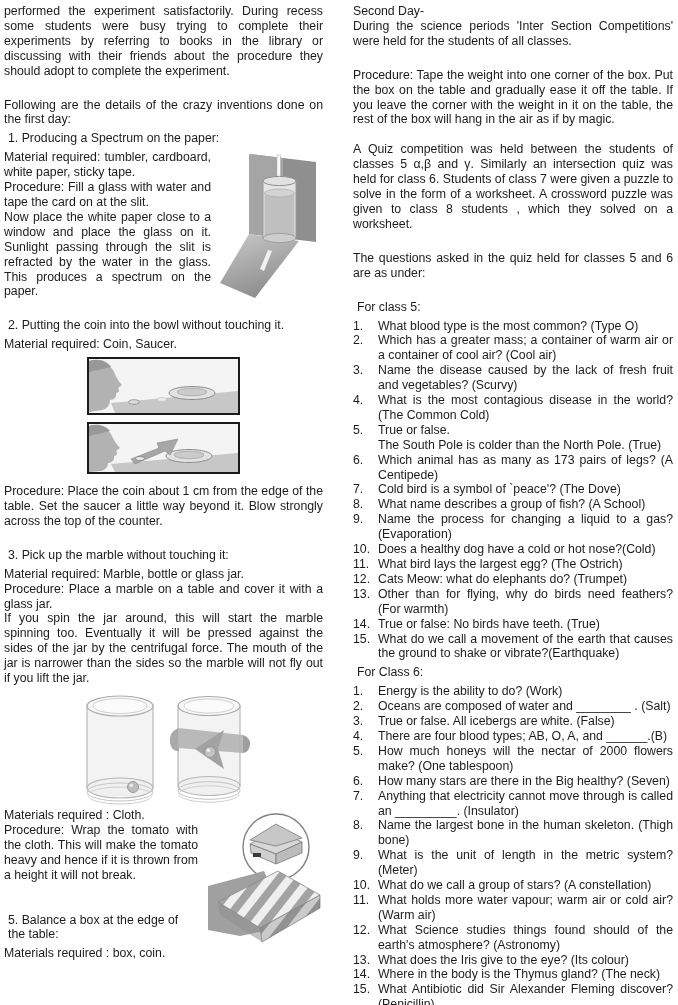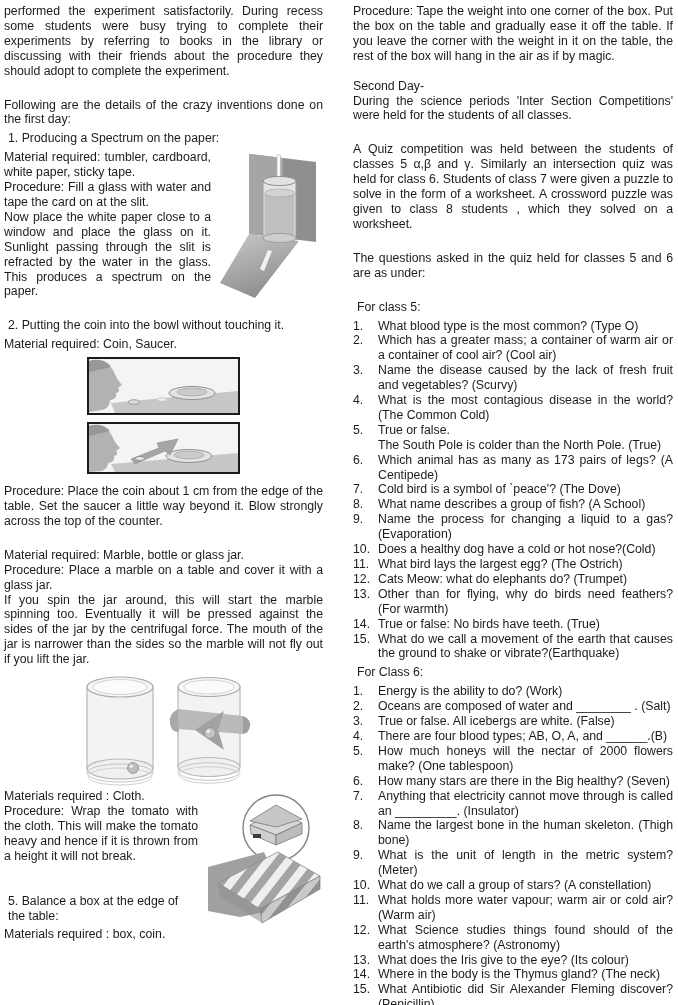--- a/index.html
+++ b/index.html
@@ -86,20 +86,21 @@
           <ellipse cx="102" cy="34" rx="23" ry="6.5" fill="#e2e2e2" stroke="#8e8e8e" stroke-width="1"></ellipse>
           <ellipse cx="102" cy="33" rx="15" ry="3.8" fill="#cbcbcb" stroke="#9e9e9e" stroke-width="0.7"></ellipse>
           <polygon points="44,37 72,26 70,21 91,17 83,33 78,29 48,42" fill="#a6a6a6" stroke="#8a8a8a" stroke-width="0.6"></polygon>
           <ellipse cx="53" cy="36.5" rx="4.5" ry="2" fill="#e8e8e8" stroke="#787878" stroke-width="0.7"></ellipse>
         </svg>
       </div>
       <div class="para mb-lg">Procedure: Place the coin about 1 cm from the edge of the table. Set the saucer a little way beyond it. Blow strongly across the top of the counter.</div>
     </div>
 
     <div>
+      <div class="heading">3. Pick up the marble without touching it:</div>
       <div class="para pre">Material required: Marble, bottle or glass  jar.
 Procedure: Place a marble on a table and cover it with a glass jar.
 If you spin the jar around, this will start the marble spinning too. Eventually it will be pressed against the sides of the jar by the centrifugal force. The mouth of the jar is narrower than the sides so the marble will not fly out if you lift the jar.</div>
       <div class="fig-jars">
         <svg width="178" height="113" viewBox="0 0 178 113">
 
           <rect x="12" y="14" width="66" height="82" fill="#f3f3f3" stroke="#b8b8b8" stroke-width="1.2"></rect>
           <ellipse cx="45" cy="96" rx="33" ry="10" fill="#f0f0f0" stroke="#b8b8b8" stroke-width="1.2"></ellipse>
           <ellipse cx="45" cy="100" rx="33" ry="9" fill="none" stroke="#c4c4c4" stroke-width="1"></ellipse>
           <ellipse cx="45" cy="103.5" rx="32" ry="8.5" fill="none" stroke="#cfcfcf" stroke-width="1"></ellipse>
@@ -154,24 +155,24 @@
 
     <div>
       <div class="heading">5.  Balance a box at the edge of the table:</div>
       <div class="para">Materials required : box, coin.</div>
     </div>
 
   </div>
 
   <div class="col-right">
 
-    <div class="para mb">Procedure: Tape the weight into one corner of the box. Put the box on the table and gradually ease it off the table. If you leave the corner with the weight in it on the table, the rest of the box will hang in the air as if by magic.</div>
-
     <div class="para pre mb-lg">Second Day-
 During the science periods 'Inter Section Competitions' were held for the students of all classes.</div>
+
+    <div class="para mb">Procedure: Tape the weight into one corner of the box. Put the box on the table and gradually ease it off the table. If you leave the corner with the weight in it on the table, the rest of the box will hang in the air as if by magic.</div>
 
     <div class="para mb-lg">A Quiz competition was held between the students of classes 5 α,β and γ. Similarly an intersection quiz was held for class 6. Students of class 7 were given a puzzle to solve in the form of a worksheet.  A crossword puzzle was given to class 8 students , which they solved on a worksheet.</div>
 
     <div class="para mb-lg">The  questions asked in the quiz held for classes 5 and 6 are as under:</div>
 
     <div>
       <div class="heading">For class 5:</div>
       <div class="qlist mb-lg">
 
           <div class="qitem">

